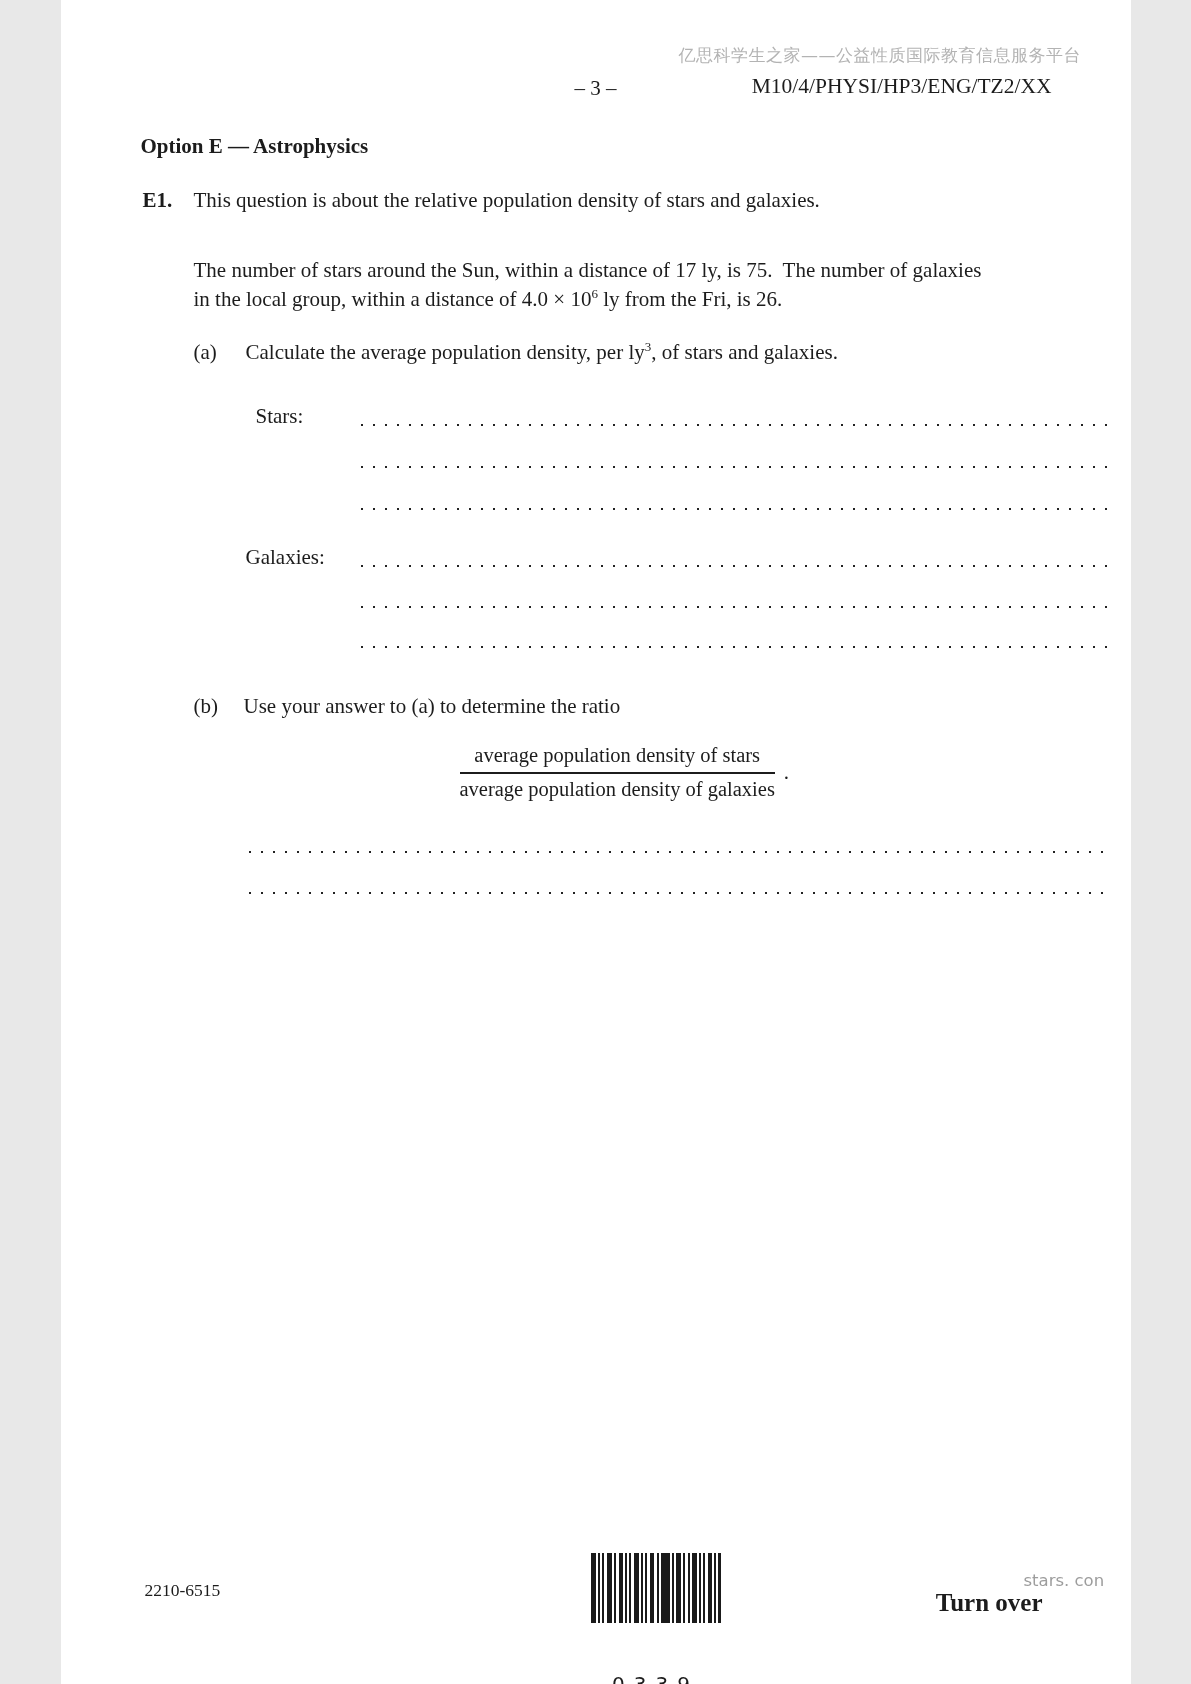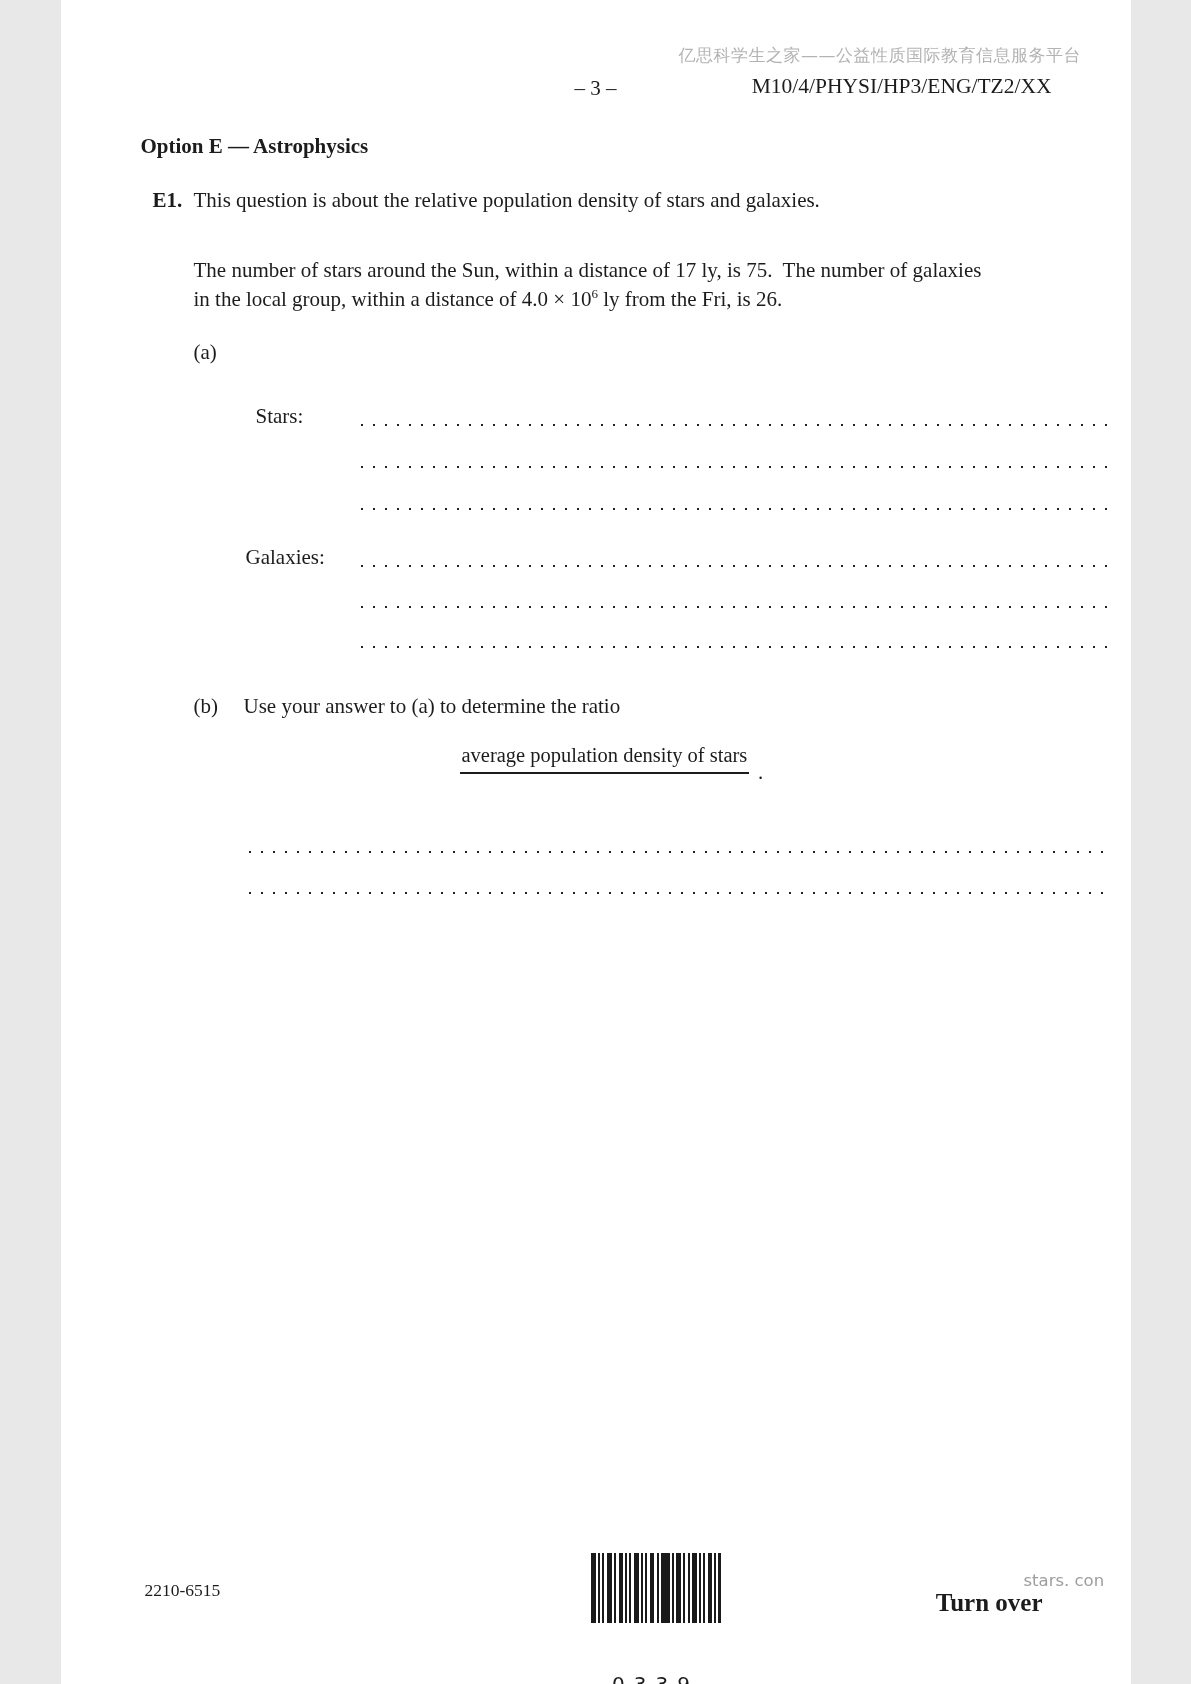--- a/index.html
+++ b/index.html
@@ -9,21 +9,21 @@
     margin:0 auto;
   }
   .abs{position:absolute;}
   .cn-watermark{
     left:618px;top:44px;font-family:"DejaVu Sans", sans-serif;
     font-size:17px;color:#b3b3b3;letter-spacing:0.5px;white-space:nowrap;
   }
   .page-num{left:50%;transform:translateX(-50%);top:76px;font-size:21px;white-space:nowrap;}
   .exam-code{right:79px;top:74px;font-size:21.5px;white-space:nowrap;}
   .section-title{left:80px;top:134px;font-size:21px;font-weight:bold;white-space:nowrap;}
-  .q-number{left:92px;top:188px;font-size:21px;font-weight:bold;}
+  .q-number{left:82px;top:188px;font-size:21px;font-weight:bold;}
   .q-intro{left:133px;top:188px;font-size:21px;white-space:nowrap;}
   .q-stem{left:133px;top:256px;font-size:21px;line-height:28.5px;width:870px;white-space:pre-wrap;}
   .part-label{font-size:21px;}
   .part-a-label{left:133px;top:340px;}
   .part-a-text{left:185px;top:340px;font-size:21px;white-space:nowrap;}
   .part-b-label{left:133px;top:694px;}
   .part-b-text{left:183px;top:694px;font-size:21px;white-space:nowrap;}
   .marks{font-size:20px;font-style:italic;white-space:nowrap;}
   .marks-a{left:1072px;top:342px;}
   .marks-b{left:1070px;top:749px;}
@@ -62,39 +62,41 @@
   <div class="abs exam-code">M10/4/PHYSI/HP3/ENG/TZ2/XX</div>
 
   <div class="abs section-title">Option E — Astrophysics</div>
 
   <div class="abs q-number">E1.</div>
   <div class="abs q-intro">This question is about the relative population density of stars and galaxies.</div>
 
   <div class="abs q-stem"><span>The number of stars around the Sun, within a distance of 17 ly, is 75.  The number of galaxies</span><br><span>in the local group, within a distance of 4.0 × 10</span><sup>6</sup><span> ly from the Fri, is 26.</span></div>
 
   <div class="abs part-label part-a-label">(a)</div>
+  <div class="abs part-a-text"><span>Calculate the average population density, per ly</span><sup>3</sup><span>, of stars and galaxies.</span></div>
   <div class="abs marks marks-a">[2]</div>
 
   <div class="abs ans-label stars-label">Stars:</div>
   <div class="abs dotline" style="left:300px;top:424px;width:748px;"></div>
   <div class="abs dotline" style="left:300px;top:466px;width:748px;"></div>
   <div class="abs dotline" style="left:300px;top:508px;width:748px;"></div>
 
   <div class="abs ans-label galaxies-label">Galaxies:</div>
   <div class="abs dotline" style="left:300px;top:565px;width:748px;"></div>
   <div class="abs dotline" style="left:300px;top:606px;width:748px;"></div>
   <div class="abs dotline" style="left:300px;top:646px;width:748px;"></div>
 
   <div class="abs part-label part-b-label">(b)</div>
   <div class="abs part-b-text">Use your answer to (a) to determine the ratio</div>
   <div class="abs marks marks-b">[1]</div>
 
   <div class="abs fraction-wrap">
     <span class="fraction">
       <span class="frac-num">average population density of stars</span>
+      <span class="frac-den">average population density of galaxies</span>
     </span>
     <span class="frac-period">.</span>
   </div>
 
   <div class="abs dotline" style="left:188px;top:851px;width:860px;"></div>
   <div class="abs dotline" style="left:188px;top:892px;width:860px;"></div>
 
   <div class="abs doc-code">2210-6515</div>
 
   <div class="abs barcode-box">

